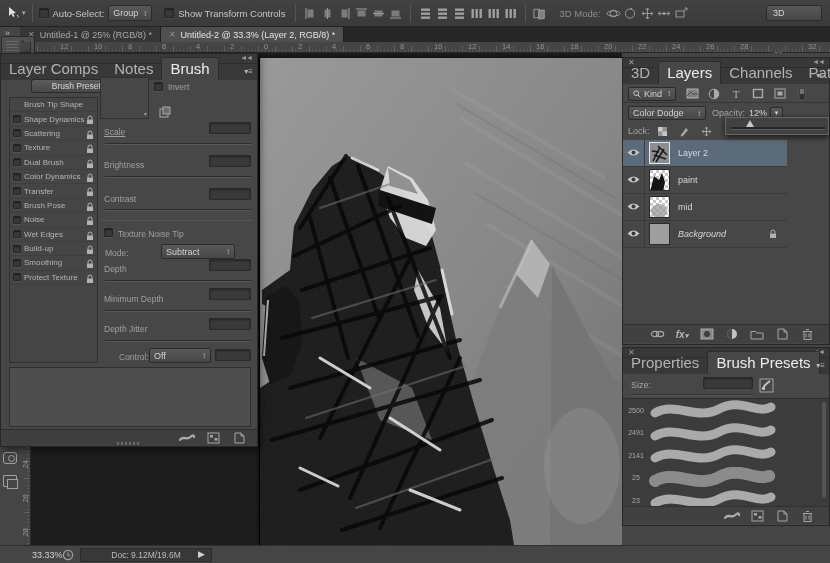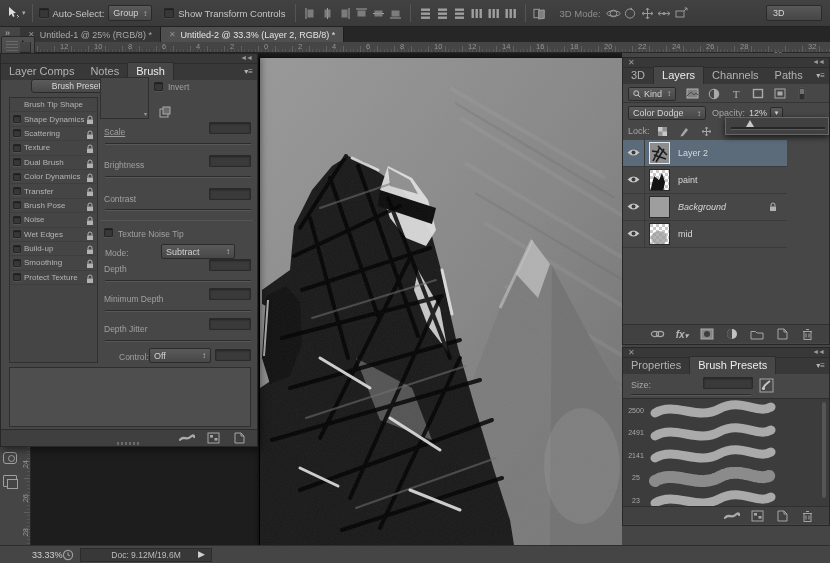--- a/index.html
+++ b/index.html
@@ -50,21 +50,21 @@
 .edge-ic{position:absolute;left:3px;width:14px;height:12px;border:1px solid #9f9f9f;border-radius:3px;}
 .edge-ic.i1{top:425px;}
 .edge-ic.i1::after{content:"";position:absolute;left:4px;top:2px;width:5px;height:5px;border:1px solid #9f9f9f;border-radius:50%;}
 .edge-ic.i2{top:448px;border-radius:1px;}
 .edge-ic.i2::after{content:"";position:absolute;left:3px;top:3px;width:9px;height:8px;border:1px solid #9f9f9f;background:#454545;}
 
 .panel-title{height:10px;background:#383838;border-bottom:1px solid #2c2c2c;position:relative;}
 .panel-title .px{position:absolute;left:5px;top:0;font-size:8px;color:#9c9c9c;}
 .panel-title .pc{position:absolute;right:5px;top:0;font-size:7px;color:#9c9c9c;letter-spacing:-1px;}
 .ptabs{height:16px;background:#383838;display:flex;align-items:flex-end;position:relative;}
-.ptab{padding:2px 8px 3px;font-size:11px;color:#b2b2b2;white-space:nowrap;}
+.ptab{padding:2px 8px 3px;font-size:15px;color:#b2b2b2;white-space:nowrap;}
 .ptab.active{background:#474747;color:#ececec;border-radius:2px 2px 0 0;border:1px solid #2c2c2c;border-bottom:none;}
 .pmenu{position:absolute;right:4px;top:3px;color:#b5b5b5;font-size:8px;}
 .vbox{background:#3a3a3a;border:1px solid #2a2a2a;border-radius:1px;box-shadow:inset 0 1px 2px rgba(0,0,0,.4);}
 .slider{height:2px;background:#2c2c2c;border-bottom:1px solid #585858;}
 .flabel{color:#a7a7a7;}
 
 #brushPanel{position:absolute;left:0;top:53px;width:258px;height:394px;background:#474747;border:1px solid #272727;z-index:6;box-shadow:2px 3px 8px rgba(0,0,0,.5);}
 #bpList{position:absolute;left:8px;top:43px;width:89px;height:266px;border:1px solid #303030;background:#454545;}
 .bp-row{height:14.4px;display:flex;align-items:center;border-bottom:1px solid #3e3e3e;padding:0 3px;position:relative;}
 .bp-row .cb{width:8px;height:8px;margin-right:3px;}
@@ -745,42 +745,42 @@
           <span class="nm">paint</span>
         </div>
         <div class="lrow">
           <span class="eyec">
             <span><svg width="13" height="9" viewBox="0 0 13 9">
                 <path d="M.5 4.5 Q6.5 -1.5 12.5 4.5 Q6.5 10.5 .5 4.5Z" fill="#c8c8c8"></path>
                 <circle cx="6.5" cy="4.5" r="2" fill="#3a3a3a"></circle>
               </svg></span>
           </span>
           <span class="thumb">
-            <div style="width:100%;height:100%;background:#9e9e9e;"></div>
-          </span>
-          <span class="nm it">Background</span>
-          <span class="rlock"><svg width="8" height="10" viewBox="0 0 8 10">
-              <path d="M2 4.5 V3 A2 2 0 0 1 6 3 V4.5" fill="none" stroke="#b2b2b2"></path>
-              <rect x="1" y="4.5" width="6" height="4.5" rx=".5" fill="#b2b2b2"></rect>
-            </svg></span>
+            <div class="checker" style="width:100%;height:100%;"></div>
+            <svg width="21" height="22" style="position:absolute;left:0;top:0;">
+              <ellipse cx="9" cy="14" rx="8" ry="7" fill="#9a9a9a" opacity=".75"></ellipse>
+            </svg>
+          </span>
+          <span class="nm">mid</span>
         </div>
         <div class="lrow">
           <span class="eyec">
             <span><svg width="13" height="9" viewBox="0 0 13 9">
                 <path d="M.5 4.5 Q6.5 -1.5 12.5 4.5 Q6.5 10.5 .5 4.5Z" fill="#c8c8c8"></path>
                 <circle cx="6.5" cy="4.5" r="2" fill="#3a3a3a"></circle>
               </svg></span>
           </span>
           <span class="thumb">
-            <div class="checker" style="width:100%;height:100%;"></div>
-            <svg width="21" height="22" style="position:absolute;left:0;top:0;">
-              <ellipse cx="9" cy="14" rx="8" ry="7" fill="#9a9a9a" opacity=".75"></ellipse>
-            </svg>
-          </span>
-          <span class="nm">mid</span>
+            <div style="width:100%;height:100%;background:#9e9e9e;"></div>
+          </span>
+          <span class="nm it">Background</span>
+          <span class="rlock"><svg width="8" height="10" viewBox="0 0 8 10">
+              <path d="M2 4.5 V3 A2 2 0 0 1 6 3 V4.5" fill="none" stroke="#b2b2b2"></path>
+              <rect x="1" y="4.5" width="6" height="4.5" rx=".5" fill="#b2b2b2"></rect>
+            </svg></span>
         </div>
       </div>
     <div id="layersBottom">
         <span class="mini-ic">
           <svg width="15" height="10" viewBox="0 0 15 10">
             <ellipse cx="5" cy="5" rx="3.6" ry="2.6" fill="none" stroke="#b0b0b0" stroke-width="1.3"></ellipse>
             <ellipse cx="10" cy="5" rx="3.6" ry="2.6" fill="none" stroke="#b0b0b0" stroke-width="1.3"></ellipse>
           </svg>
         </span>
         <span class="mini-ic">

